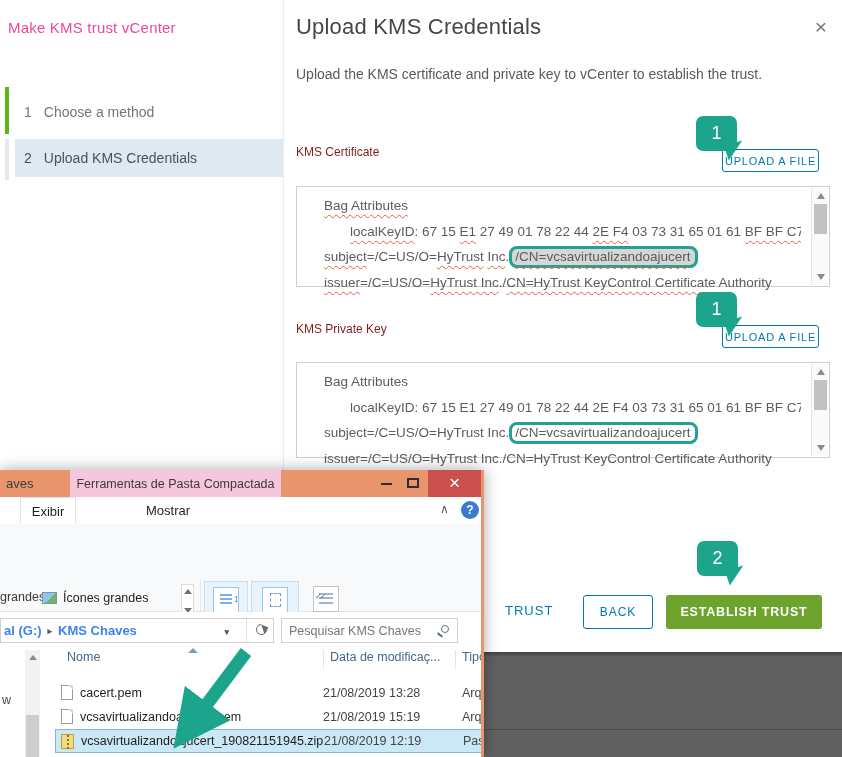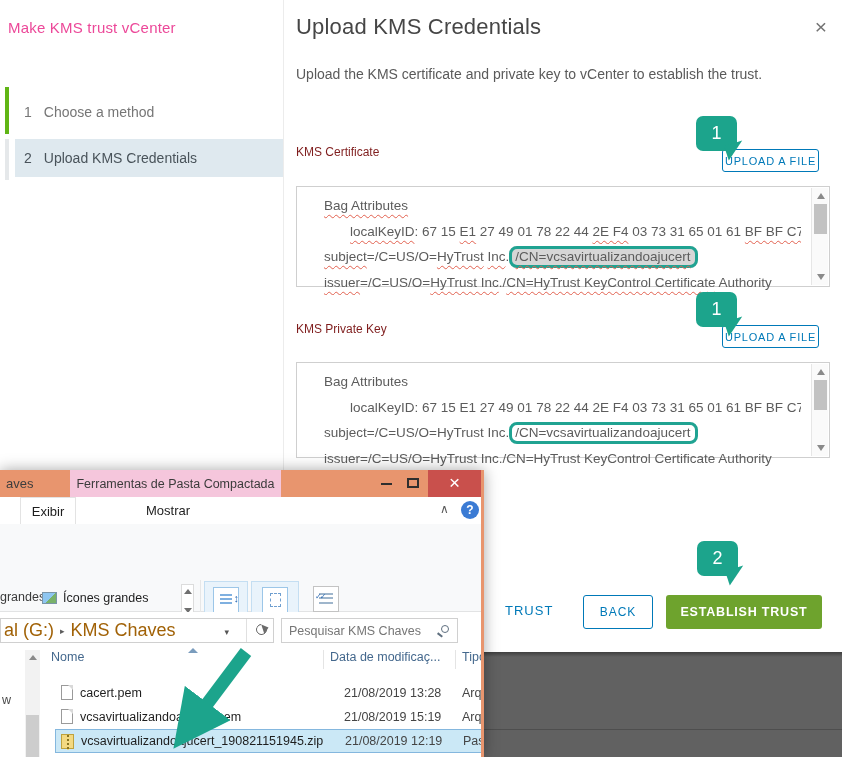--- a/index.html
+++ b/index.html
@@ -103,49 +103,49 @@
   .glyph-listarrow{width:12px;height:12px;background:repeating-linear-gradient(#7fb0e0 0 2px,#fff 2px 4px);position:relative;}
   .glyph-listarrow::after{content:"↕";position:absolute;right:-7px;top:-2px;color:#2d6bb4;font-size:11px;}
   .glyph-page{width:11px;height:14px;border:1px dashed #6f9fd0;background:#fff;}
   .glyph-check{width:14px;height:13px;background:repeating-linear-gradient(#9fb6cc 0 2px,#fff 2px 4.3px);position:relative;}
   .glyph-check::before{content:"✓✓";position:absolute;left:-4px;top:-1px;color:#2d6bb4;font-size:8px;letter-spacing:-2px;}
   .rib-label{font-size:12px;color:#3b3b3b;line-height:14px;text-align:center;margin-top:6px;}
   .drop::after{content:" ▾";font-size:9px;color:#555;}
 
   .addr-row{position:absolute;left:0;top:142px;width:100%;height:36px;background:#fff;}
   .addr-box{position:absolute;left:0;top:6px;width:274px;height:25px;border:1px solid #d0d0d0;background:#fff;
-    display:flex;align-items:center;font-size:18px;color:#a16207;}
+    display:flex;align-items:center;font-size:13px;color:#3b82f6;font-weight:bold;}
   .addr-frag{margin-left:3px;}
   .crumb-sep{margin:0 6px;font-size:9px;color:#5a5a5a;}
   .crumb-sep::before{content:"▸";}
   .addr-chev{position:absolute;right:44px;top:8px;font-size:9px;color:#555;}
   .addr-chev::before{content:"▾";}
   .addr-refresh-sep{position:absolute;right:26px;top:0;width:1px;height:23px;background:#e0e0e0;}
   .refresh-ico{position:absolute;right:6px;top:5px;width:11px;height:11px;border:1.6px solid #6b6b6b;border-radius:50%;border-top-color:transparent;transform:rotate(40deg);}
   .refresh-ico::after{content:"";position:absolute;right:-3px;top:-2px;border-left:5px solid transparent;border-right:5px solid transparent;border-bottom:6px solid #6b6b6b;transform:rotate(32deg);}
   .search-box{position:absolute;left:281px;top:6px;width:177px;height:25px;border:1px solid #d0d0d0;background:#fff;
     display:flex;align-items:center;font-size:12.5px;color:#767676;padding-left:7px;}
   .mag-ico{position:absolute;right:8px;top:6px;width:8px;height:8px;border:1.6px solid #5f6f7f;border-radius:50%;}
   .mag-ico::after{content:"";position:absolute;left:-5px;bottom:-4px;width:6px;height:1.8px;background:#5f6f7f;transform:rotate(38deg);}
 
   .filearea{position:absolute;left:0;top:178px;width:100%;height:109px;background:#fff;}
   .nav-frag{position:absolute;left:2px;top:45px;font-size:12.5px;color:#4a4a4a;}
   .nav-scroll{position:absolute;left:25px;top:2px;width:15px;height:107px;background:#f2f2f2;}
   .nav-scroll .arr{width:0;height:0;border-left:4px solid transparent;border-right:4px solid transparent;border-bottom:5px solid #8a8a8a;margin:5px auto 0;}
   .nav-scroll .thumb{position:absolute;left:1px;bottom:0;width:13px;height:42px;background:#cdcdcd;}
   .col-hdr{position:absolute;top:2px;font-size:12.5px;color:#44688D;cursor:pointer;}
-  .hdr-nome{left:51px;}
+  .hdr-nome{left:67px;}
   .hdr-data{left:330px;width:120px;overflow:hidden;white-space:nowrap;}
   .hdr-tipo{left:462px;}
   .sort-tri{position:absolute;left:188px;top:0;width:0;height:0;border-left:5px solid transparent;border-right:5px solid transparent;border-bottom:5px solid #7a9cbd;}
   .col-sep{position:absolute;top:2px;width:1px;height:19px;background:#e4e4e4;}
   .file-row{position:absolute;left:55px;width:429px;height:24px;display:flex;align-items:center;font-size:12.5px;color:#1e1e1e;cursor:pointer;}
   .file-row.sel{background:#cbe8f6;border:1px solid #84b7de;}
   .row-name{position:absolute;left:25px;white-space:nowrap;}
-  .row-date{position:absolute;left:289px;color:#454545;white-space:nowrap;}
+  .row-date{position:absolute;left:268px;color:#454545;white-space:nowrap;}
   .row-type{position:absolute;left:407px;color:#454545;white-space:nowrap;overflow:hidden;width:22px;}
   .fico{position:absolute;left:6px;top:4px;width:12px;height:15px;background:#fff;border:1px solid #9a9a9a;}
   .fico::after{content:"";position:absolute;right:-1px;top:-1px;border-top:5px solid #d9d9d9;border-left:5px solid transparent;}
   .zico{position:absolute;left:5px;top:4px;width:13px;height:15px;background:#f3d982;border:1px solid #bfa23e;}
   .zico::after{content:"";position:absolute;left:5px;top:0;width:2px;height:15px;background:repeating-linear-gradient(#8a7420 0 2px,#f3d982 2px 4px);}
 
   .big-arrow{z-index:7;pointer-events:none;}
   .cancel-btn{left:505px;top:603px;}
 </style>
 </head>

